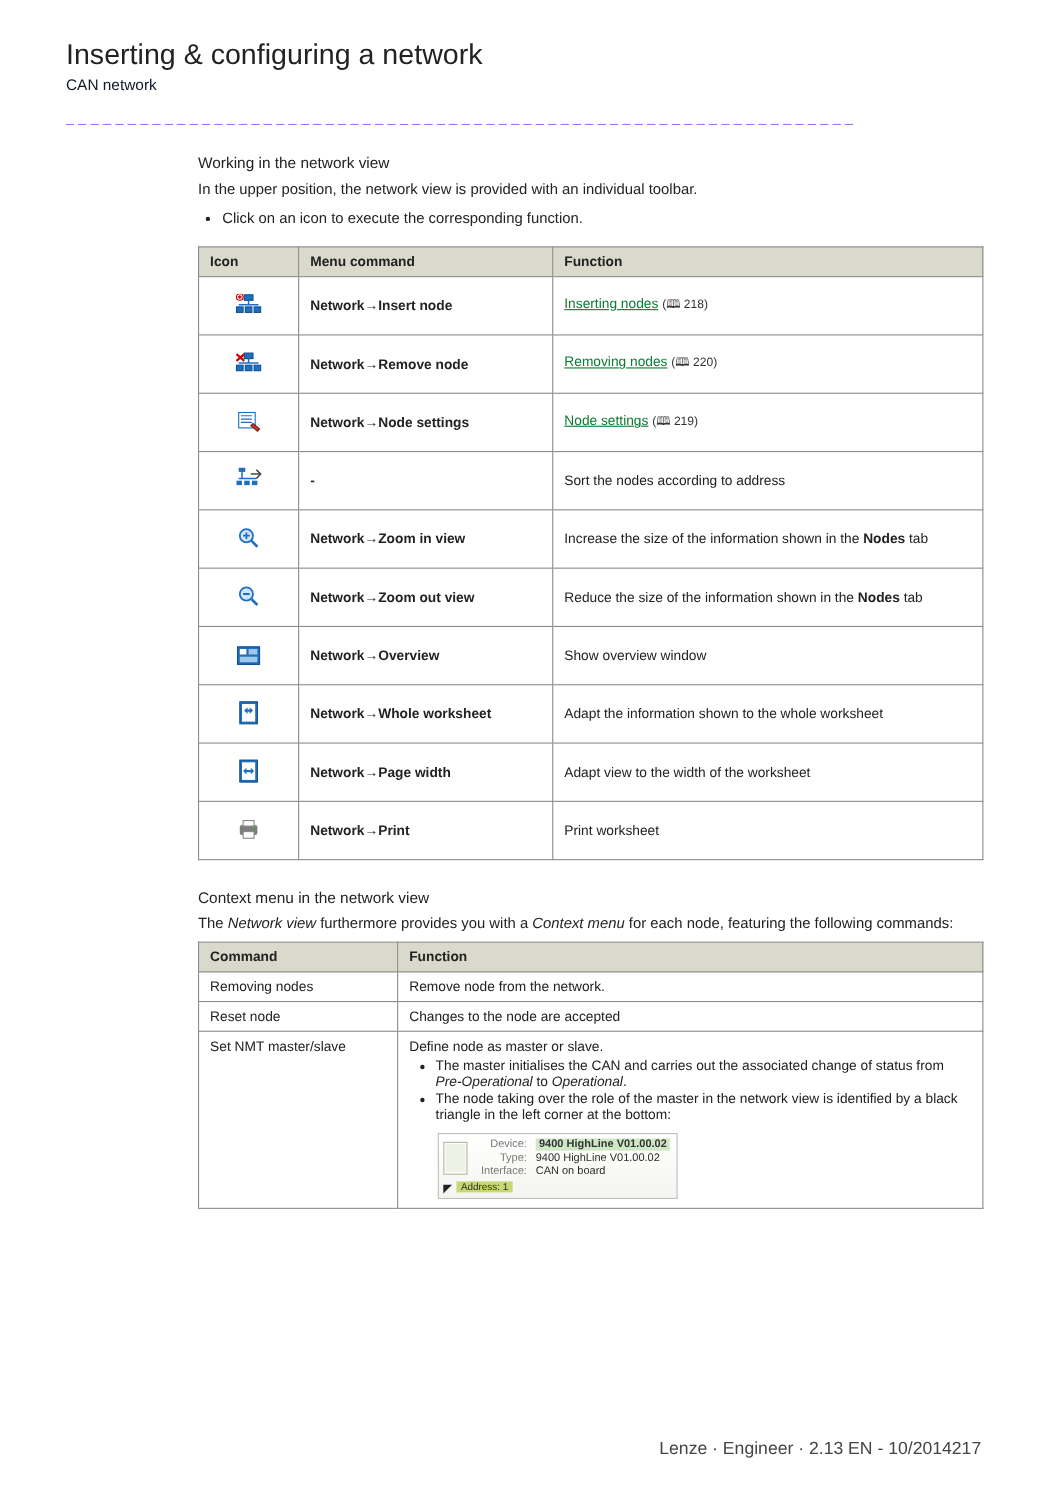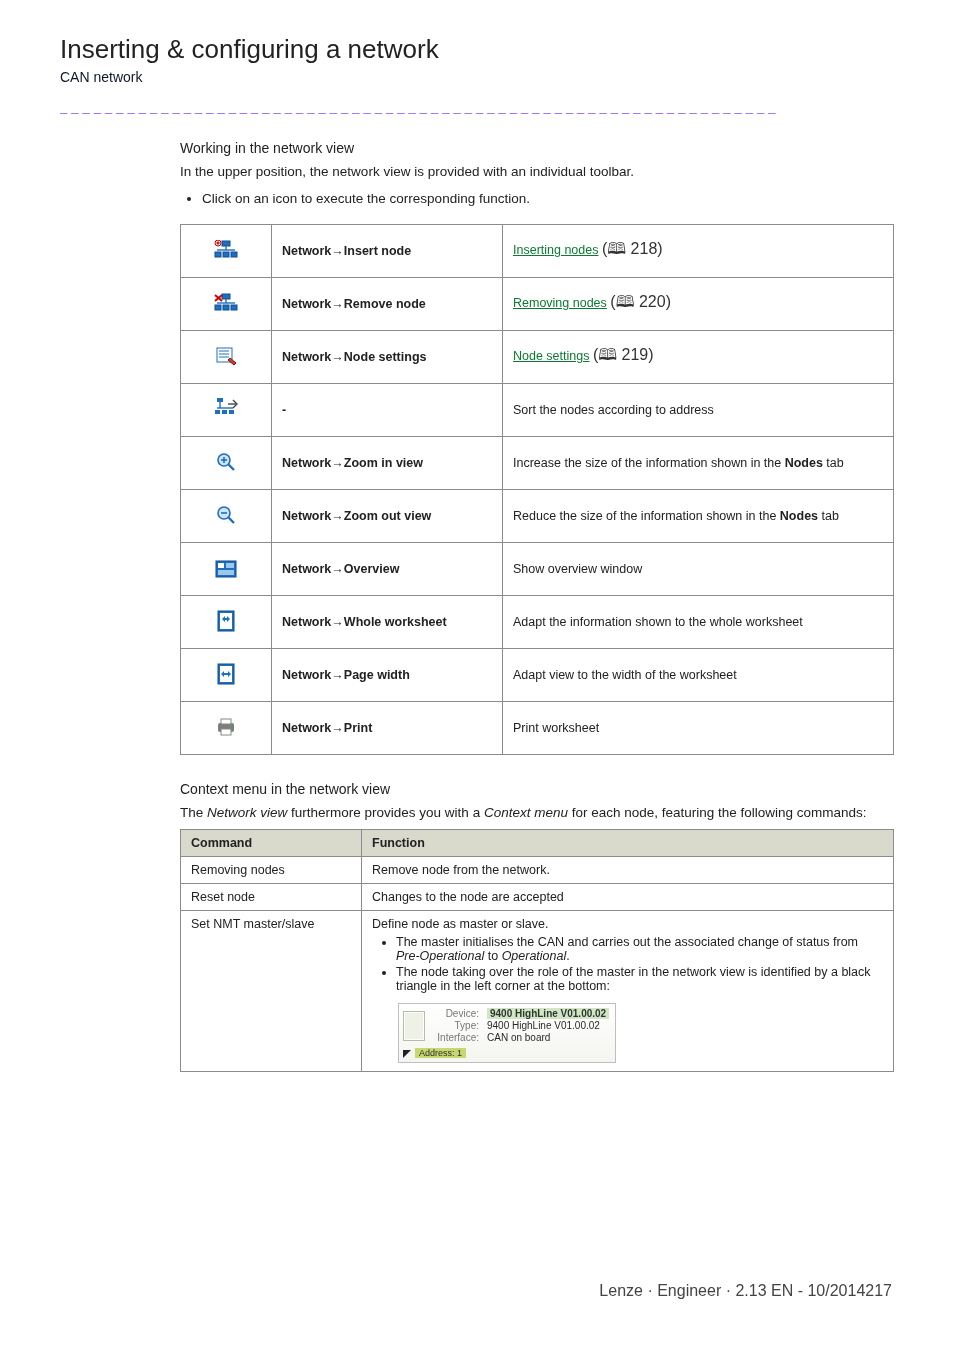--- a/index.html
+++ b/index.html
@@ -65,21 +65,21 @@
     font-weight: 700;
   }
   table.icons td.iconcell {
     text-align: center;
     width: 70px;
     height: 40px;
   }
   table.icons td.menucell { width: 210px; font-weight: 700; }
   .arrow { font-weight: 700; }
   a.link { color: #0b7a32; text-decoration: underline; }
-  .pagetag { color: #333; font-size: 16px; }
+  .pagetag { color: #333; font-size: 11px; }
 
   .iconbox {
     display: inline-flex;
     align-items: center;
     justify-content: center;
     width: 26px;
     height: 24px;
   }
 
   table.ctx {
@@ -159,20 +159,25 @@
   <div class="section">
 
     <h3>Working in the network view</h3>
     <p class="body">In the upper position, the network view is provided with an individual toolbar.</p>
     <ul class="bullet">
       <li>Click on an icon to execute the corresponding function.</li>
     </ul>
 
     <table class="icons">
       <tbody>
+          <tr>
+        <th>Icon</th>
+        <th>Menu command</th>
+        <th>Function</th>
+      </tr>
 
       <tr>
         <td class="iconcell"><span class="iconbox">
           <svg width="24" height="20" viewBox="0 0 24 20">
             <rect x="8" y="1" width="8" height="5" fill="#1e6fbf" stroke="#0f4f90"></rect>
             <line x1="12" y1="6" x2="12" y2="10" stroke="#1e6fbf" stroke-width="1.4"></line>
             <line x1="3" y1="10" x2="21" y2="10" stroke="#1e6fbf" stroke-width="1.4"></line>
             <rect x="1" y="12" width="6" height="5" fill="#1e6fbf" stroke="#0f4f90"></rect>
             <rect x="9" y="12" width="6" height="5" fill="#1e6fbf" stroke="#0f4f90"></rect>
             <rect x="17" y="12" width="6" height="5" fill="#1e6fbf" stroke="#0f4f90"></rect>

